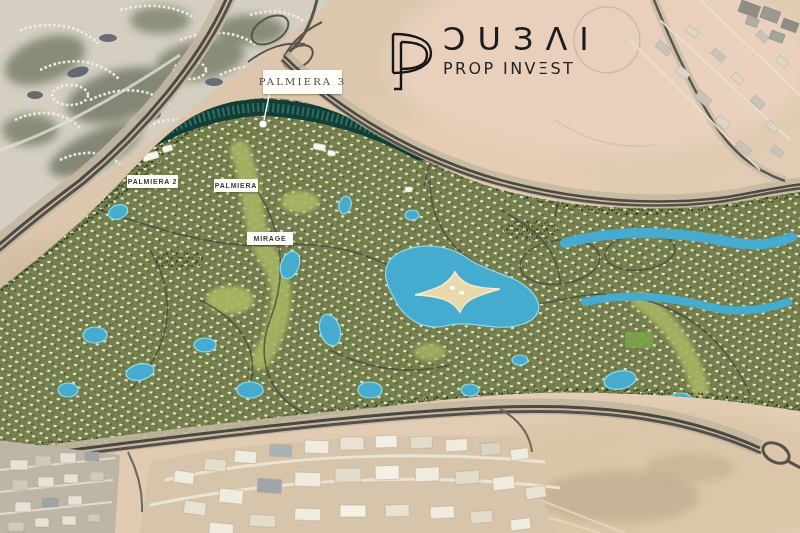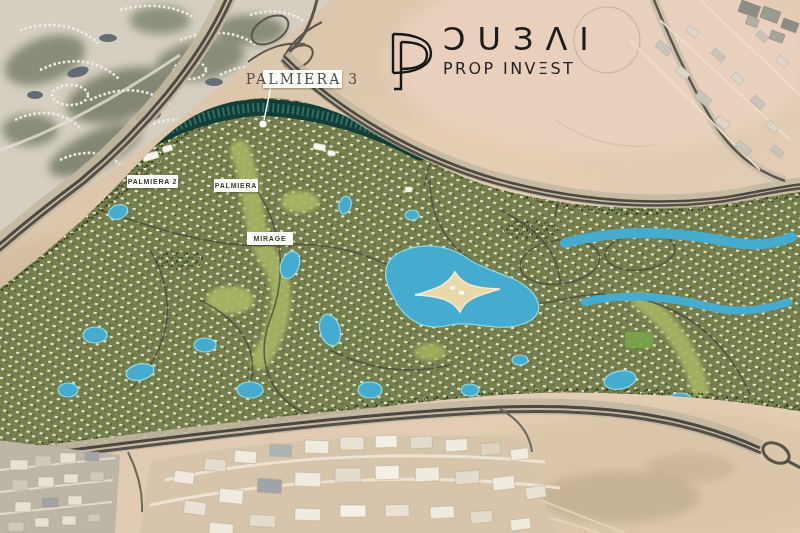--- a/index.html
+++ b/index.html
@@ -11,23 +11,23 @@
 
   
   .chip {
     position:absolute; background:#fdfdfa; color:#3c3c3a;
     display:flex; align-items:center; justify-content:center;
     box-shadow:0 1px 2px rgba(60,50,30,.45);
     font-weight:bold; font-size:7px; letter-spacing:.8px; line-height:1;
     white-space:nowrap;
   }
   .chip-p3 {
-    left:263px; top:70px; width:79px; height:18px;
+    left:263px; top:70px; width:79px; height:24px;
     font-family:"DejaVu Serif", serif; font-weight:normal;
-    font-size:14px; letter-spacing:2.2px; color:#504b46;
+    font-size:10px; letter-spacing:2.2px; color:#504b46;
   }
   .chip-p2 { left:127px; top:175px; width:51px; height:13px; }
   .chip-p1 { left:214px; top:179px; width:44px; height:13px; }
   .chip-mi { left:247px; top:232px; width:46px; height:13px; }
 
   
   .logo { position:absolute; left:386px; top:28px; display:flex; align-items:flex-start; z-index:3; }
   .logo .monogram { display:block; }
   .logo-text { margin-left:9px; color:#1b1b1b; }
   .logo-city {

